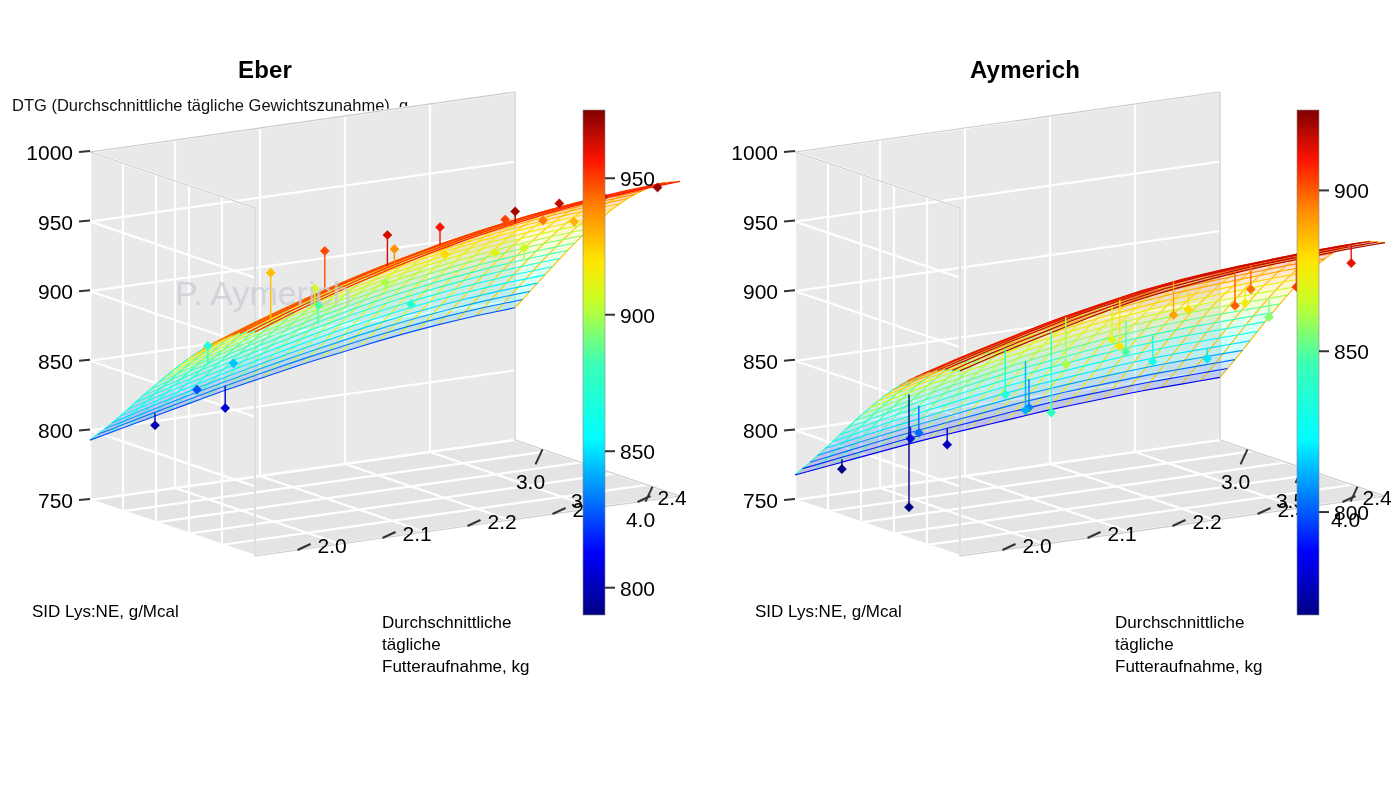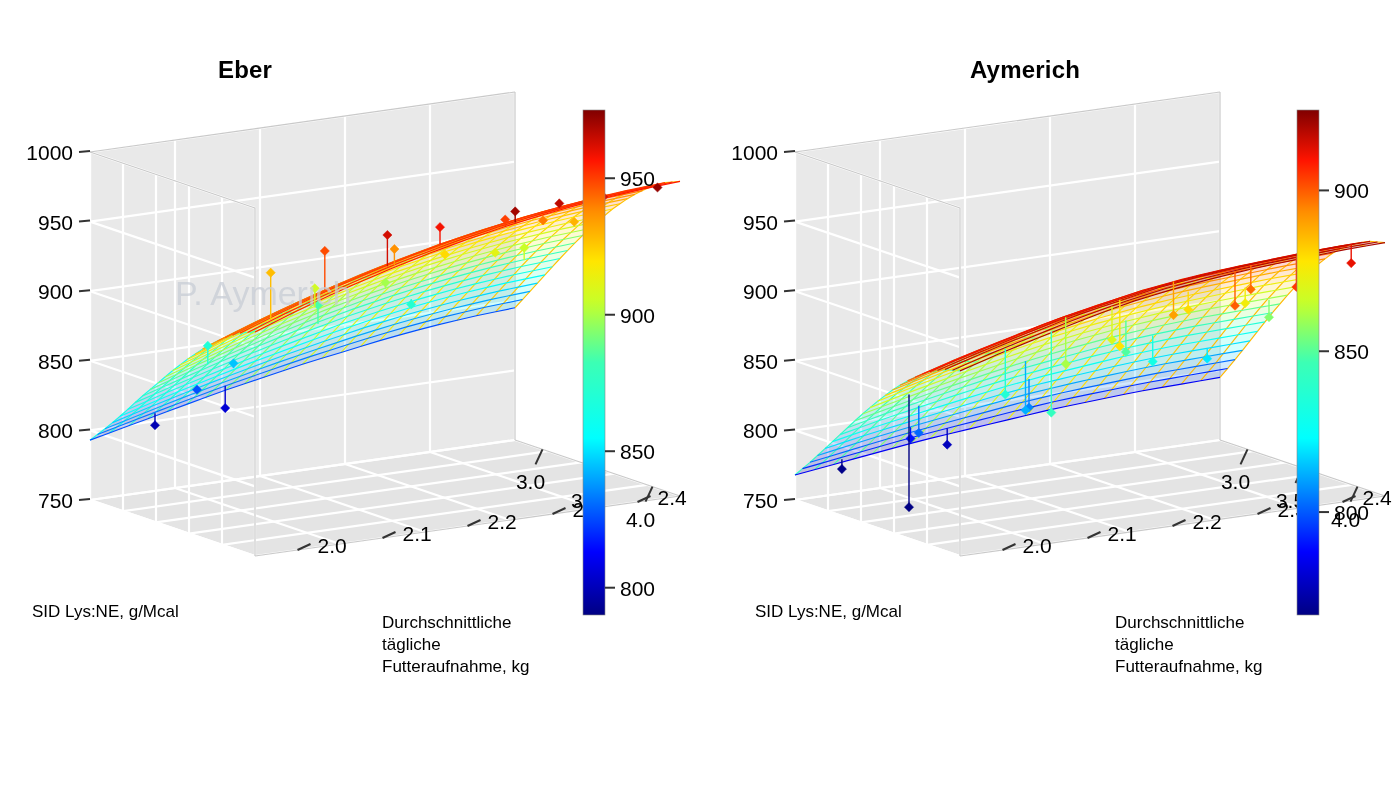--- a/index.html
+++ b/index.html
@@ -13,21 +13,21 @@
     height: 788px;
     background: #ffffff;
     overflow: hidden;
     font-family: "Liberation Sans", sans-serif;
   }
   .panel {
     position: absolute;
     top: 0;
     height: 788px;
   }
-  #panel-left  { left: 0px;   width: 700px; }
+  #panel-left  { left: 0px;   width: 700px; padding-left: 40px; }
   #panel-right { left: 700px; width: 700px; }
 
   .plot-title {
     position: absolute;
     top: 56px;
     width: 100%;
     text-align: center;
     font-size: 24px;
     font-weight: bold;
     color: #000000;
@@ -72,20 +72,21 @@
   }
   .wm333 { opacity: 0.5; }
 </style>
 </head>
 <body>
 
 <div id="page">
 
   <div class="panel" id="panel-left">
     <div class="plot-title">Eber</div>
+    <div class="zaxis-label" id="zlab-left">DTG (Durchschnittliche tägliche Gewichtszunahme), g</div>
     <svg class="svg-stage" id="svg-left" width="700" height="788">
         <g>
           <polygon points="90.00,500.00 255.00,556.00 255.00,208.00 90.00,152.00" fill="#e6e6e6" stroke="#c9c9c9" stroke-width="1"></polygon>
           <polygon points="90.00,500.00 515.00,440.00 515.00,92.00 90.00,152.00" fill="#e9e9e9" stroke="#c9c9c9" stroke-width="1"></polygon>
           <polygon points="90.00,500.00 255.00,556.00 680.00,496.00 515.00,440.00" fill="#e4e4e4" stroke="#c9c9c9" stroke-width="1"></polygon>
         </g>
         <g>
           <line x1="90.00" y1="500.00" x2="255.00" y2="556.00" stroke="#ffffff" stroke-width="2.2"></line>
           <line x1="90.00" y1="500.00" x2="515.00" y2="440.00" stroke="#ffffff" stroke-width="2.2"></line>
           <line x1="90.00" y1="430.40" x2="255.00" y2="486.40" stroke="#ffffff" stroke-width="2.2"></line>

